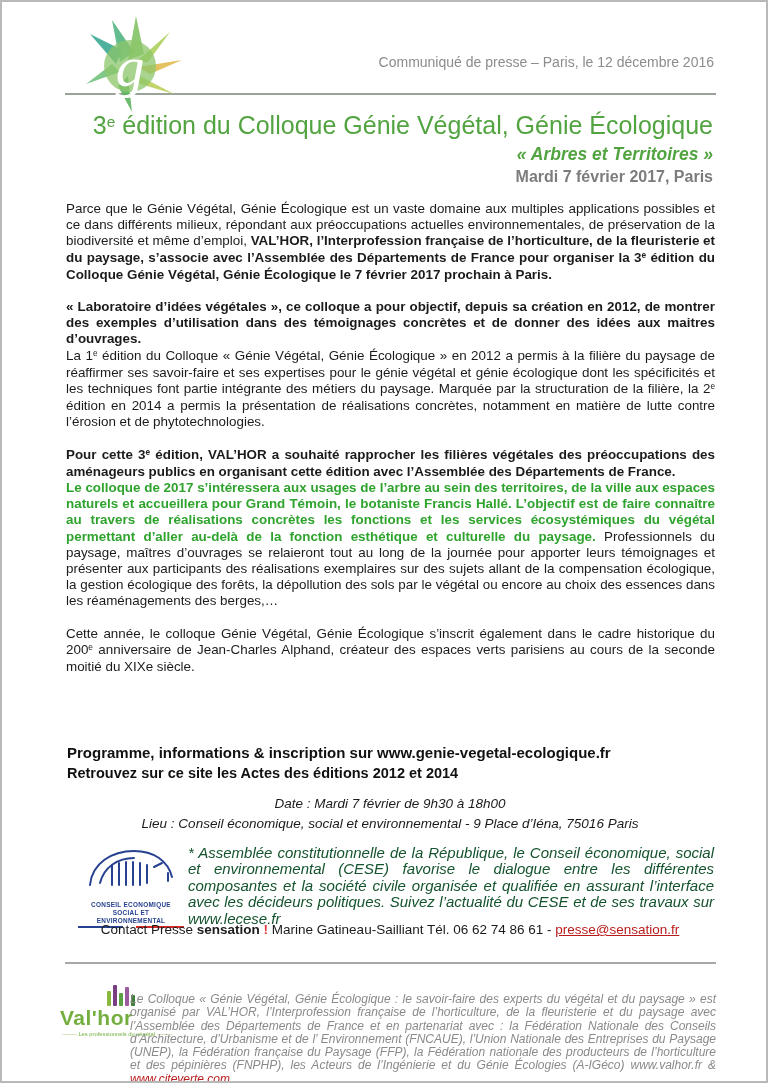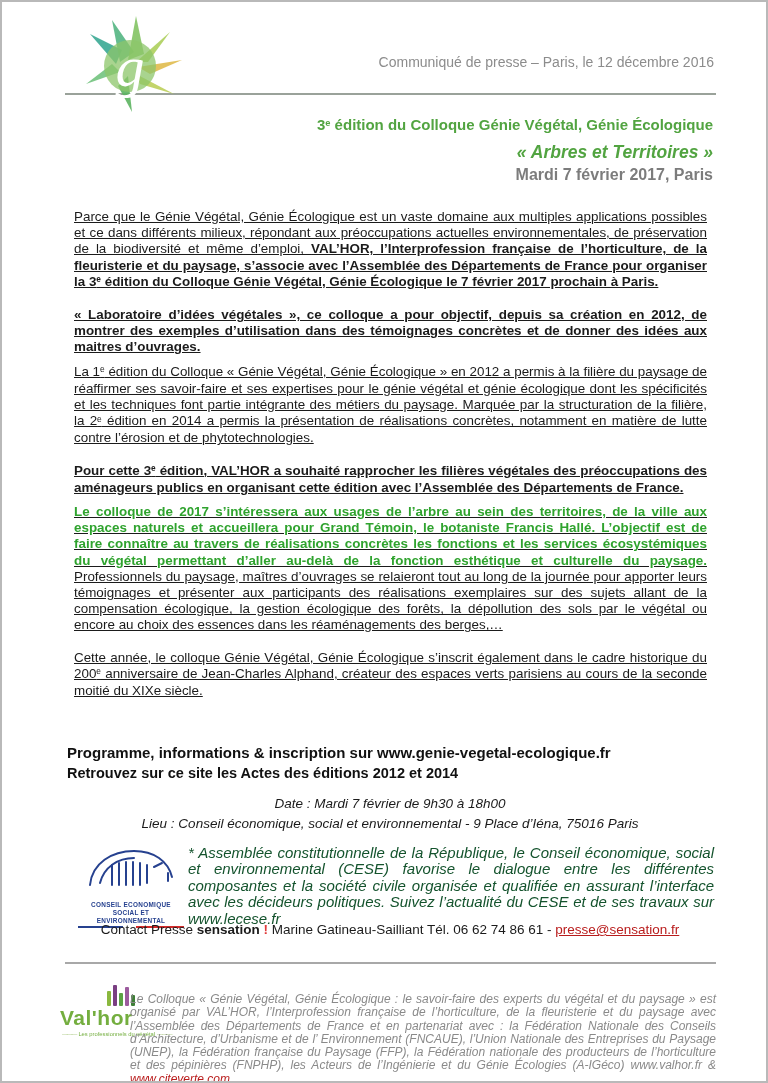--- a/index.html
+++ b/index.html
@@ -13,27 +13,27 @@
   
   .leaf-wrap { position:absolute; left:76px; top:10px; width:110px; height:102px; z-index:2; }
   .logo-text { position:absolute; left:197px; top:30px; z-index:2; }
   .logo-name { font-family:"Liberation Serif", serif; font-size:18px; line-height:20px; color:#4b4b43; letter-spacing:0.2px; }
   .logo-name .lb { font-weight:bold; }
   .logo-tagline { margin-top:7px; font-size:8px; font-weight:bold; color:#6f7f5c; letter-spacing:0.3px; line-height:10px; }
   .press-line { position:absolute; top:52px; right:52px; font-size:14px; color:#8c8c8c; z-index:1; }
   .header-rule { position:absolute; top:91px; left:63px; right:50px; height:2px; background:#9aa29a; z-index:1; }
   
   .title-block { position:absolute; top:110px; left:65px; right:53px; text-align:right; z-index:1; }
-  .title-l1 { font-size:15px; font-weight:bold; color:#52a441; line-height:26px; }
+  .title-l1 { font-size:25px; font-weight:normal; color:#52a441; line-height:26px; }
   .title-l2 { font-size:17.5px; font-weight:bold; font-style:italic; color:#52a441; line-height:24px; }
   .title-l3 { font-size:16px; font-weight:bold; color:#7c7c7c; line-height:22px; }
   .sup { font-size:62%; vertical-align:baseline; position:relative; top:-0.45em; }
   
   .body-block { position:absolute; top:199px; left:64px; right:51px; font-size:13.4px; line-height:16.2px; text-align:justify; }
-  .body-block p { margin:8px;text-decoration:underline; }
+  .body-block p { margin:0; }
   .gap { margin-top:16px !important; }
   .b { font-weight:bold; }
   .green { color:#2fa32e; }
   .red { color:#e03a3a; }
   .link { color:#b91c1c; text-decoration:underline; cursor:pointer; }
   
   .program-block { position:absolute; top:741px; left:65px; right:53px; text-align:left; font-weight:bold; color:#111; z-index:1; }
   .program-l1 { font-size:15px; line-height:20px; }
   .program-l2 { font-size:14.5px; line-height:20px; }
   .event-block { position:absolute; top:792px; left:65px; right:53px; text-align:center; font-style:italic; font-size:13.5px; line-height:20px; color:#1b1b1b; z-index:1; }

